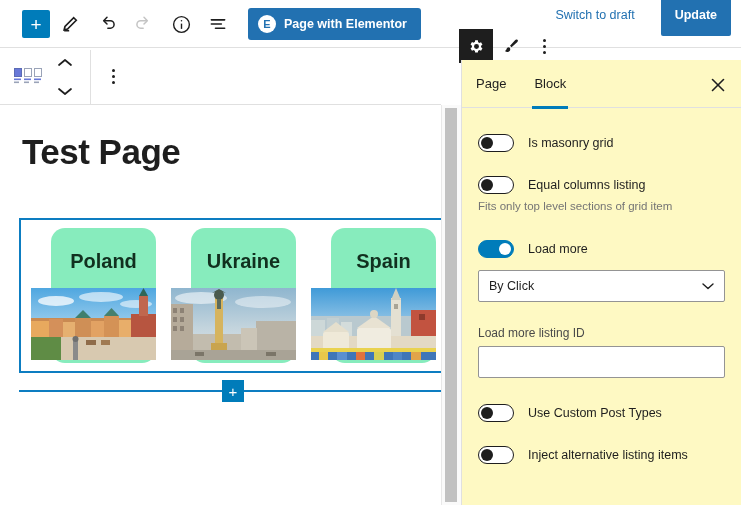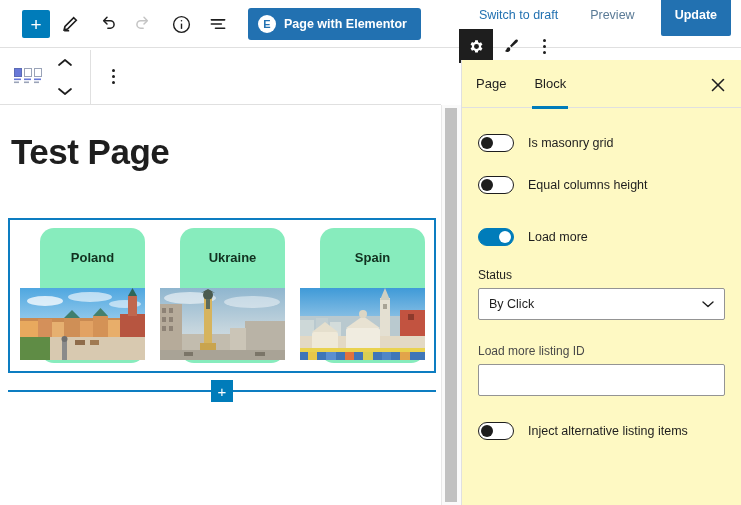--- a/index.html
+++ b/index.html
@@ -73,42 +73,42 @@
   .bt-grid-icon { margin-left: 8px; width: 40px; display: flex; justify-content: center; }
   .bt-movers { display: flex; flex-direction: column; align-items: center; justify-content: center; width: 34px; gap: 10px; }
   .bt-chev { color: #1e1e1e; display: block; }
   .bt-sep { width: 1px; height: 54px; background: #e0e0e0; margin: 0 0 0 8px; }
   .bt-more { width: 44px; display: flex; align-items: center; justify-content: center; }
   .dots-v { display: flex; flex-direction: column; gap: 3px; }
   .dots-v i { width: 3px; height: 3px; border-radius: 50%; background: #1e1e1e; display: block; }
 
   
   .canvas {
-    position: absolute; top: 106px; left: 1px; width: 441px; height: 399px;
+    position: absolute; top: 106px; left: 12px; width: 441px; height: 399px;
     background: #fff; overflow: hidden;
   }
   .page-title {
     font-size: 35px; font-weight: 700; color: #1e1e1e;
     letter-spacing: -0.5px; padding: 26px 0 0 10px;
   }
 
   
   .grid-block {
     position: absolute; left: 7px; top: 112px; width: 428px; height: 155px;
     border: 2px solid #0d7dc1; background: #fff;
   }
   .cards { display: flex; gap: 16px; padding: 8px 10px; height: 100%; }
   .card { position: relative; width: 125px; height: 135px; }
   .card-bg {
     position: absolute; left: 20px; top: 0; width: 105px; height: 135px;
     background: #87ecbd; border-radius: 14px;
   }
   .card-title {
     position: absolute; left: 20px; top: 22px; width: 105px;
-    text-align: center; font-size: 13px; font-weight: 700;
+    text-align: center; font-size: 20px; font-weight: 700;
     color: #11301f; z-index: 3;
   }
   .card-photo {
     position: absolute; left: 0; top: 60px; width: 125px; height: 72px;
     z-index: 2; overflow: hidden;
   }
   .card-photo svg { display: block; width: 125px; height: 72px; }
 
   
   .inserter-line {
@@ -232,21 +232,20 @@
       </div>
 
       <div class="elementor-btn">
         <span class="el-badge">E</span>
         <span>Page with Elementor</span>
       </div>
     </div>
 
     <div class="tb-right">
       <div class="link-btn">Switch to draft</div>
-      <div class="link-btn muted">Preview</div>
       <div class="update-btn">Update</div>
     </div>
 
     <div class="tb-right2">
       <div class="icon-btn-dark">
         <svg width="17" height="17" viewBox="0 0 24 24" fill="#ffffff">
           <path d="M19.4 13a7.6 7.6 0 0 0 0-2l2-1.6-2-3.4-2.4 1a7.6 7.6 0 0 0-1.7-1L14.9 3h-3.8l-.4 2.6c-.6.2-1.2.6-1.7 1l-2.4-1-2 3.4L6.6 11a7.6 7.6 0 0 0 0 2l-2 1.6 2 3.4 2.4-1c.5.4 1.1.8 1.7 1l.4 2.6h3.8l.4-2.6c.6-.2 1.2-.6 1.7-1l2.4 1 2-3.4zM13 15.5a3.5 3.5 0 1 1 0-7 3.5 3.5 0 0 1 0 7z" transform="translate(-1,0)"></path>
         </svg>
       </div>
       <div class="icon-btn-plain">
@@ -459,50 +458,56 @@
         <span class="toggle">
             <i class="knob"></i>
           </span>
         <span class="toggle-label">Is masonry grid</span>
       </div>
 
       <div class="toggle-row">
         <span class="toggle">
             <i class="knob"></i>
           </span>
-        <span class="toggle-label">Equal columns height</span>
-      </div>
-
+        <span class="toggle-label">Equal columns listing</span>
+      </div>
+
+      <div class="help-text">Fits only top level sections of grid item</div>
 
       <div class="spacer-10"></div>
 
       <div class="toggle-row">
         <span class="toggle on">
             <i class="knob"></i>
           </span>
         <span class="toggle-label">Load more</span>
       </div>
 
-      <div class="field-label">Status</div>
       <div class="select-box">
         <span>By Click</span>
         <span>
           <svg width="12" height="8" viewBox="0 0 12 8" fill="none" stroke="#1e1e1e" stroke-width="1.4" stroke-linecap="round" stroke-linejoin="round">
               <polyline points="1,2 6,6.5 11,2"></polyline>
             </svg>
         </span>
       </div>
 
       <div class="spacer-14"></div>
 
       <div class="field-label gray">Load more listing ID</div>
       <div class="text-input"></div>
 
       <div class="spacer-14"></div>
 
+      <div class="toggle-row">
+        <span class="toggle">
+            <i class="knob"></i>
+          </span>
+        <span class="toggle-label">Use Custom Post Types</span>
+      </div>
 
       <div class="toggle-row">
         <span class="toggle">
             <i class="knob"></i>
           </span>
         <span class="toggle-label">Inject alternative listing items</span>
       </div>
 
     </div>
   </div>

